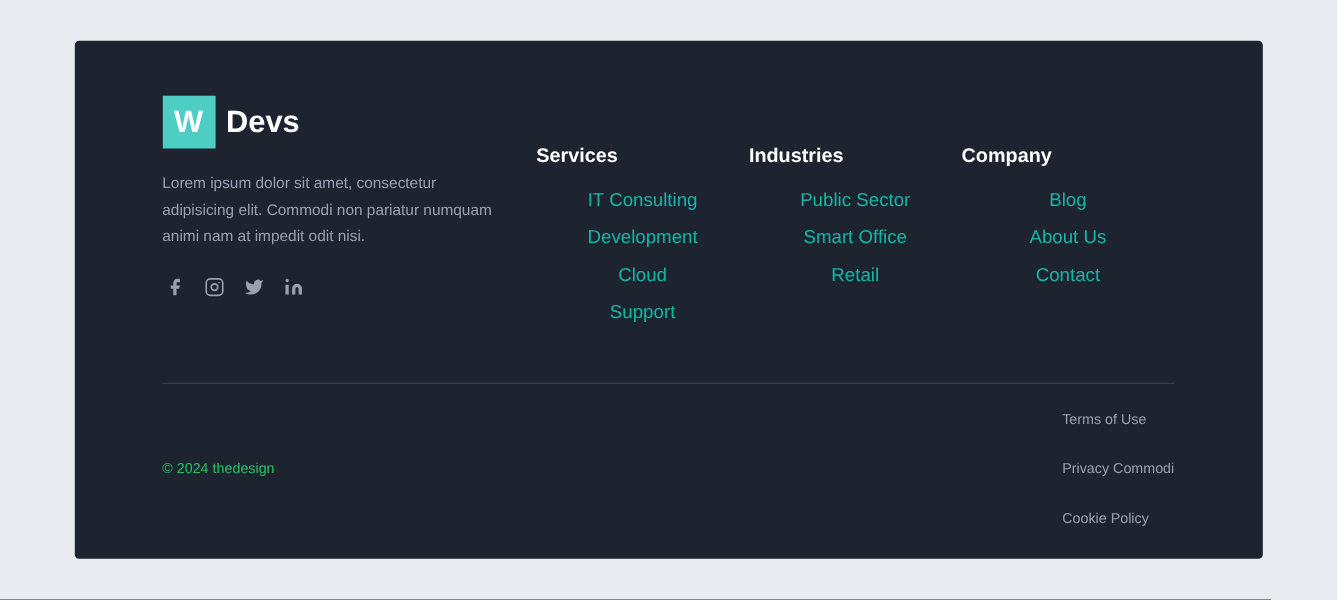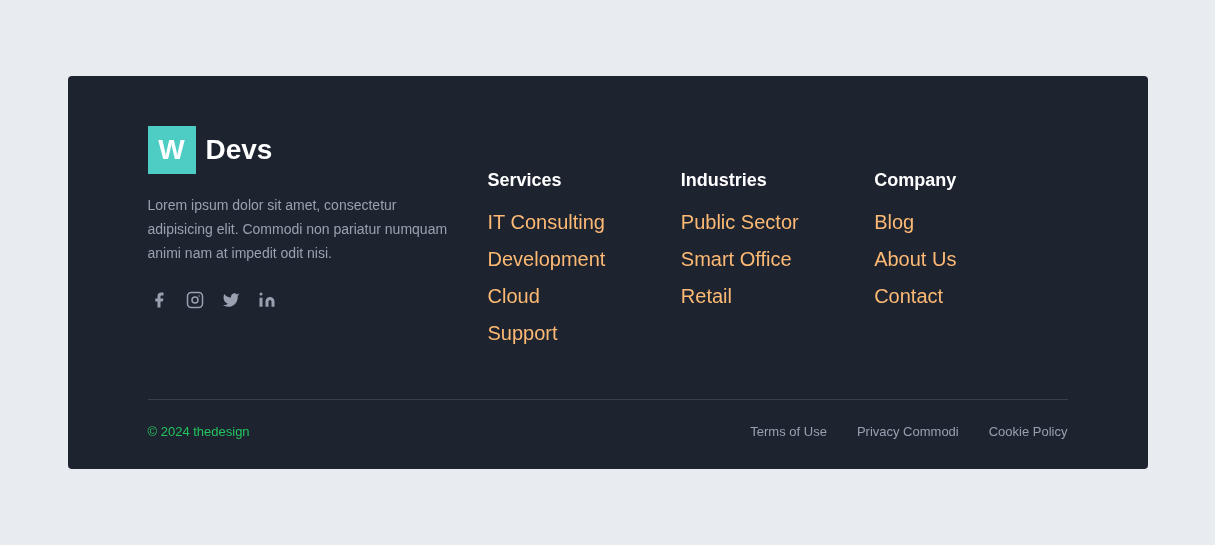--- a/index.html
+++ b/index.html
@@ -78,43 +78,45 @@
       margin-top: 44px;
     }
     .nav-col-title {
       color: white;
       font-size: 18px;
       font-weight: bold;
       margin-bottom: 20px;
     }
     .nav-link {
       display: block;
-      color: #fdba74;
-      font-size: 20px;
+      color: #14b8a6;
+      font-size: 17px;
       margin-bottom: 14px;
       cursor: pointer;
       text-decoration: none;
+      text-align: center;
     }
     .footer-divider {
       border: none;
       border-top: 1px solid #3a3f50;
       margin-bottom: 24px;
     }
     .footer-bottom {
       display: flex;
       justify-content: space-between;
       align-items: center;
     }
     .copyright {
       color: #22c55e;
       font-size: 13px;
     }
     .legal-links {
       display: flex;
       gap: 30px;
+      flex-direction: column;
     }
     .legal-link {
       color: #9aa0b0;
       font-size: 13px;
       cursor: pointer;
       text-decoration: none;
     }
   </style>
 </head>
 <body>

